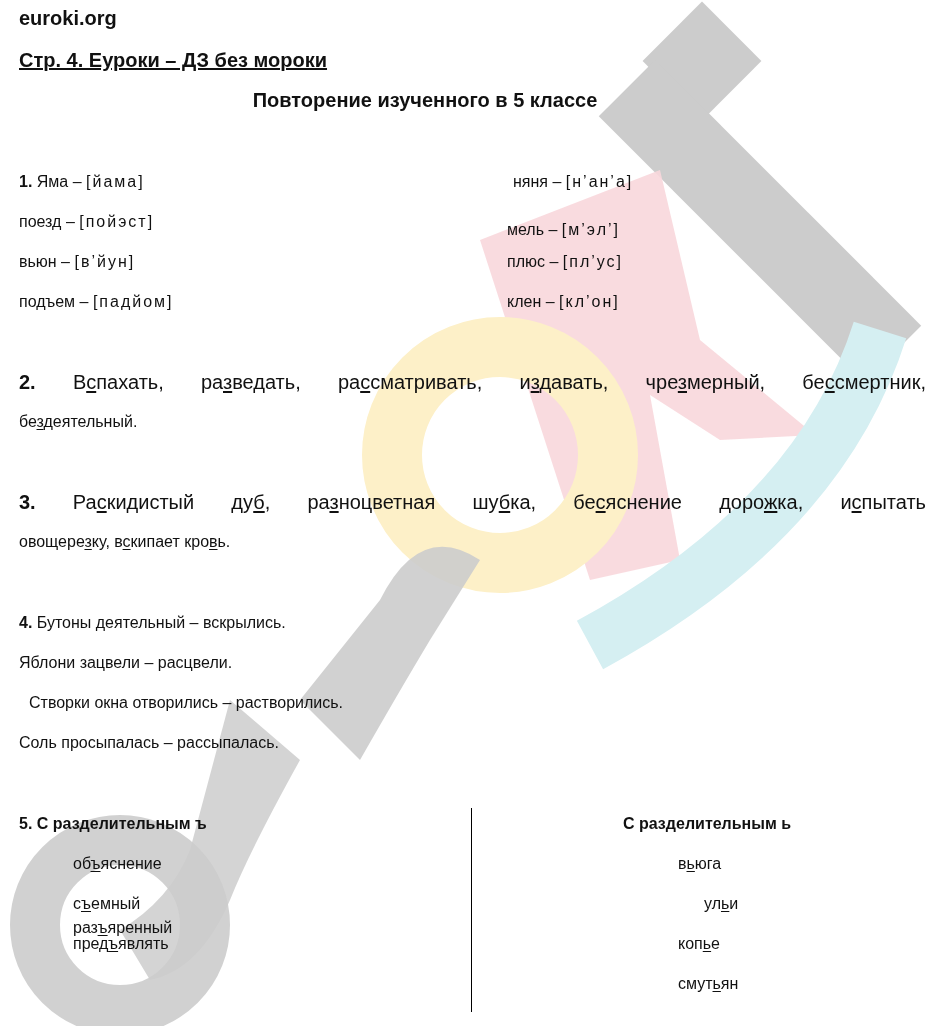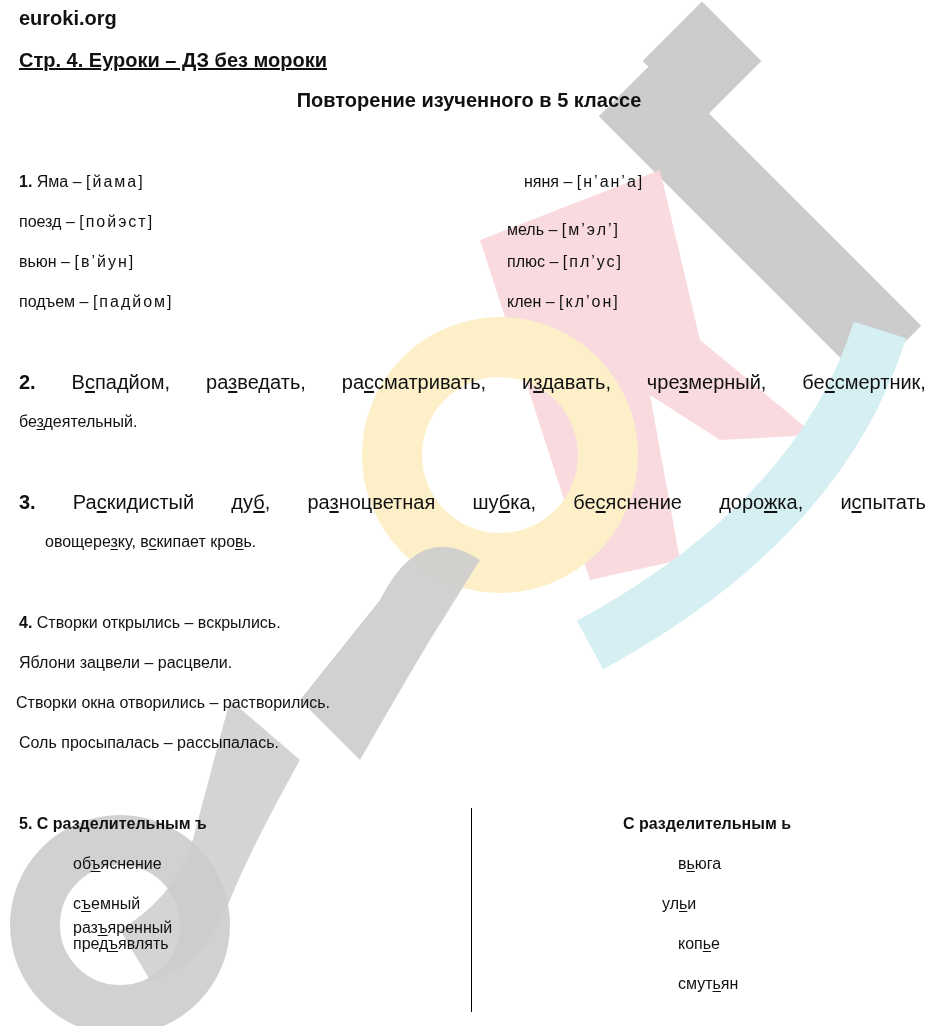--- a/index.html
+++ b/index.html
@@ -6,21 +6,21 @@
   body {
     width: 938px; height: 1026px; background: #ffffff; position: relative; overflow: hidden;
     font-family: "Liberation Sans", sans-serif; color: #111;
   }
   .wm { position: absolute; left: 0; top: 0; width: 938px; height: 1026px; z-index: 0; pointer-events: none; }
   .page { position: absolute; left: 0; top: 0; width: 938px; height: 1026px; z-index: 1; }
   .abs { position: absolute; white-space: nowrap; font-size: 16px; line-height: 24px; }
   .bold { font-weight: bold; }
   .site { left: 19px; top: 6px; font-weight: bold; font-size: 20px; }
   .pageline { left: 19px; top: 48px; font-weight: bold; font-size: 20px; text-decoration: underline; }
-  .title { left: 0; width: 850px; text-align: center; top: 88px; font-weight: bold; font-size: 20px; padding-left: 44px; }
+  .title { left: 0; width: 850px; text-align: center; top: 88px; font-weight: bold; font-size: 20px; }
   .spaced { letter-spacing: 2px; }
   .u { text-decoration: underline; text-underline-offset: 2px; }
   .justify-line { position: absolute; left: 19px; width: 907px; display: flex; justify-content: space-between; font-size: 20px; line-height: 24px; white-space: nowrap; }
   .divider { position: absolute; left: 471px; top: 808px; width: 1px; height: 204px; background: #000; }
 </style>
 </head>
 <body>
 
 <svg class="wm" viewBox="0 0 938 1026">
 
@@ -55,38 +55,38 @@
     <div class="abs" style="left:19px; top:210px;">
       <span>поезд</span><span> – </span><span class="spaced">[пойэст]</span>
     </div>
     <div class="abs" style="left:19px; top:250px;">
       <span>вьюн</span><span> – </span><span class="spaced">[в’йун]</span>
     </div>
     <div class="abs" style="left:19px; top:290px;">
       <span>подъем</span><span> – </span><span class="spaced">[падйом]</span>
     </div>
 
-    <div class="abs" style="left:524px; top:170px;text-align:right;">
+    <div class="abs" style="left:513px; top:170px;text-align:right;">
       <span>няня</span><span> – </span><span class="spaced">[н’ан’а]</span>
     </div>
     <div class="abs" style="left:507px; top:218px;">
       <span>мель</span><span> – </span><span class="spaced">[м’эл’]</span>
     </div>
     <div class="abs" style="left:507px; top:250px;">
       <span>плюс</span><span> – </span><span class="spaced">[пл’ус]</span>
     </div>
     <div class="abs" style="left:507px; top:290px;">
       <span>клен</span><span> – </span><span class="spaced">[кл’он]</span>
     </div>
   </div>
 
   <div>
     <div class="justify-line" style="top:370px;">
       <span class="bold">2.</span>
-      <span><span>В</span><span class="u">с</span><span>падйом,</span></span>
+      <span><span>В</span><span class="u">с</span><span>пахать,</span></span>
       <span><span>ра</span><span class="u">з</span><span>ведать,</span></span>
       <span><span>ра</span><span class="u">с</span><span>сматривать,</span></span>
       <span><span>и</span><span class="u">з</span><span>давать,</span></span>
       <span><span>чре</span><span class="u">з</span><span>мерный,</span></span>
       <span><span>бе</span><span class="u">с</span><span>смертник,</span></span>
     </div>
     <div class="abs" style="left:19px; top:410px;">
       <span>бе</span><span class="u">з</span><span>деятельный.</span>
     </div>
   </div>
@@ -95,45 +95,45 @@
     <div class="justify-line" style="top:490px;">
       <span class="bold">3.</span>
       <span><span>Ра</span><span class="u">с</span><span>кидистый</span></span>
       <span><span>ду</span><span class="u">б</span><span>,</span></span>
       <span><span>ра</span><span class="u">з</span><span>ноцветная</span></span>
       <span><span>шу</span><span class="u">б</span><span>ка,</span></span>
       <span><span>бе</span><span class="u">с</span><span>яснение</span></span>
       <span><span>доро</span><span class="u">ж</span><span>ка,</span></span>
       <span><span>и</span><span class="u">с</span><span>пытать</span></span>
     </div>
-    <div class="abs" style="left:19px; top:530px; white-space:pre;margin-left:26px;"><span>овощере</span><span class="u">з</span><span>ку, </span><span>в</span><span class="u">с</span><span>кипает </span><span>кро</span><span class="u">в</span><span>ь.</span></div>
+    <div class="abs" style="left:19px; top:530px; white-space:pre;"><span>овощере</span><span class="u">з</span><span>ку, </span><span>в</span><span class="u">с</span><span>кипает </span><span>кро</span><span class="u">в</span><span>ь.</span></div>
   </div>
 
   <div>
     <div class="abs" style="left:19px; top:611px;">
       <span class="bold">4.</span>
-      <span>Створки открылись – вскрылись.</span>
+      <span>Бутоны деятельный – вскрылись.</span>
     </div>
     <div class="abs" style="left:19px; top:651px;">Яблони зацвели – расцвели.</div>
-    <div class="abs" style="left:16px; top:691px;">Створки окна отворились – растворились.</div>
+    <div class="abs" style="left:29px; top:691px;">Створки окна отворились – растворились.</div>
     <div class="abs" style="left:19px; top:731px;">Соль просыпалась – рассыпалась.</div>
   </div>
 
   <div>
     <div class="abs bold" style="left:19px; top:812px;">
       <span>5.</span> <span>С разделительным ъ</span>
     </div>
     <div class="abs bold" style="left:623px; top:812px;">С разделительным ь</div>
 
     <div class="divider"></div>
 
     <div class="abs" style="left:73px; top:852px;text-align:right;"><span>об</span><span class="u">ъ</span><span>яснение</span></div>
     <div class="abs" style="left:73px; top:892px;"><span>с</span><span class="u">ъ</span><span>емный</span></div>
     <div class="abs" style="left:73px; top:932px;"><span>пред</span><span class="u">ъ</span><span>являть</span></div>
     <div class="abs" style="left:73px; top:916px;"><span>раз</span><span class="u">ъ</span><span>яренный</span></div>
 
     <div class="abs" style="left:678px; top:852px;"><span>в</span><span class="u">ь</span><span>юга</span></div>
-    <div class="abs" style="left:662px; top:892px;"><span>ул</span><span class="u">ь</span><span>и</span></div>
+    <div class="abs" style="left:704px; top:892px;"><span>ул</span><span class="u">ь</span><span>и</span></div>
     <div class="abs" style="left:678px; top:932px;"><span>коп</span><span class="u">ь</span><span>е</span></div>
     <div class="abs" style="left:678px; top:972px;"><span>смут</span><span class="u">ь</span><span>ян</span></div>
   </div>
 
 </div>
 
 </body></html>

